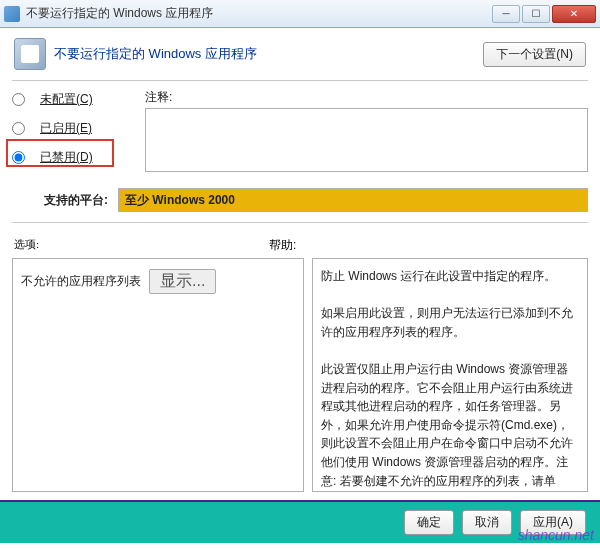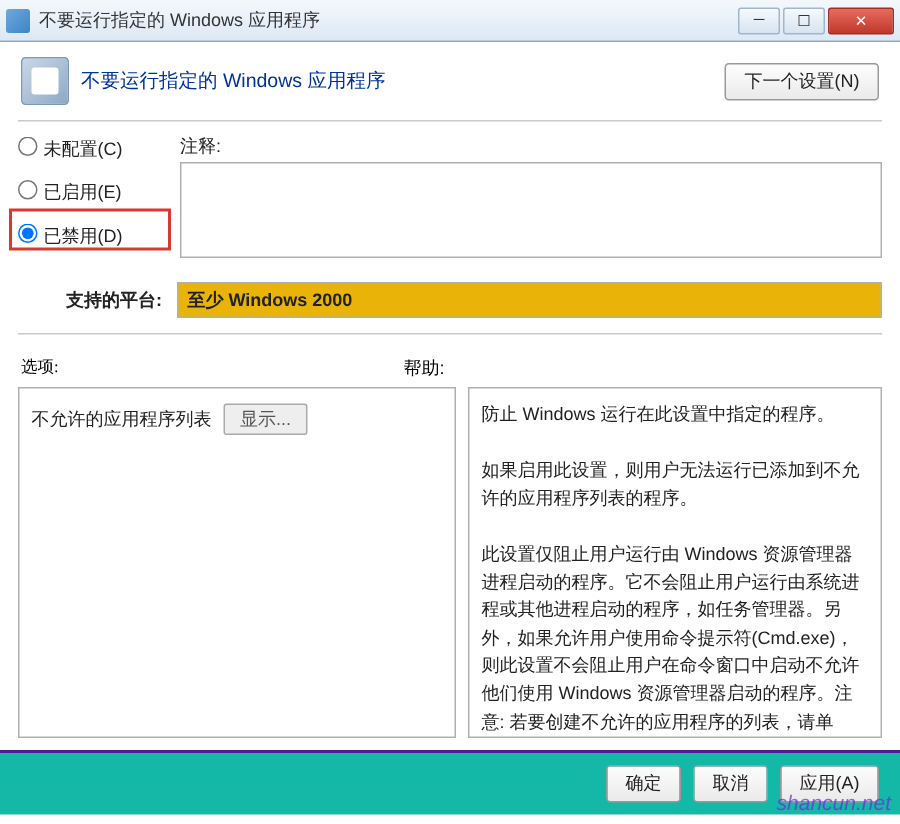--- a/index.html
+++ b/index.html
@@ -12,38 +12,38 @@
 .win-btn.close { background: linear-gradient(to bottom,#e86a5e,#c0392b); border-color: #a03025; color: #fff; width: 44px; }
 .header { padding: 10px 14px 8px; display: flex; align-items: center; gap: 8px; }
 .header-icon { width: 32px; height: 32px; background: linear-gradient(135deg,#c9d8e8,#8fa8c5); border: 1px solid #7d98b8; border-radius: 3px; position: relative; }
 .header-icon::after { content: ""; position: absolute; inset: 6px; background: #fff; border-radius: 2px; }
 .header-title { flex: 1; font-size: 13px; color: #003399; }
 .nav-btns { display: flex; gap: 6px; }
 .btn { background: linear-gradient(to bottom,#fdfdfd,#eaeaea); border: 1px solid #999; border-radius: 3px; padding: 3px 12px; font-size: 12px; cursor: pointer; color: #222; }
 .divider { height: 1px; background: #c9c9c9; margin: 2px 12px 8px; }
 .top-area { display: flex; padding: 0 12px 8px; gap: 8px; }
 .radio-col { width: 100px; padding-top: 2px; position: relative; }
-.radio-item { display: flex; align-items: flex-start; gap: 4px; margin-bottom: 12px; font-size: 12px; color: #222; }
+.radio-item { display: flex; align-items: center; gap: 15px; margin-bottom: 12px; font-size: 12px; color: #222; text-decoration: underline; }
 .radio-item input { margin: 0; }
 .highlight-box { position: absolute; top: 50px; left: -6px; width: 108px; height: 28px; border: 2px solid #d73a2f; pointer-events: none; }
-.comment-col { flex: 1; }
+.comment-col { flex: 1; margin-left: 25px; }
 .comment-label { font-size: 12px; color: #222; margin-bottom: 2px; display: inline-block; }
 .comment-box { width: 100%; height: 64px; border: 1px solid #b0b0b0; background: #fff; resize: none; font-family: inherit; font-size: 12px; padding: 3px; }
 .platform-row { display: flex; align-items: center; padding: 2px 12px 8px; gap: 6px; font-weight: bold; }
 .platform-label { width: 100px; text-align: right; font-size: 12px; color: #222; padding-right: 4px; }
 .platform-box { flex: 1; height: 24px; border: 1px solid #b0b0b0; background: #eab308; padding: 3px 6px; font-size: 12px; color: #222; display: flex; align-items: center; }
 .mid-labels { display: flex; padding: 6px 14px 4px; }
 .mid-labels .opt-label { width: 255px; font-size: 11px; font-family: Liberation Serif, serif; }
 .mid-labels .help-label { font-size: 12px; }
 .panels { display: flex; padding: 0 12px 8px; gap: 8px; height: 242px; }
 .panel { border: 1px solid #b0b0b0; background: #fff; padding: 8px; font-size: 12px; color: #222; overflow: hidden; line-height: 1.55; }
 .panel.left { width: 292px; }
 .panel.right { flex: 1; }
 .show-row { display: flex; align-items: center; gap: 8px; margin-top: 2px; }
-.show-btn { background: #eee; border: 1px solid #aaa; border-radius: 2px; padding: 1px 10px; font-size: 12px; color: #555; cursor: pointer; }
+.show-btn { background: #eee; border: 1px solid #aaa; border-radius: 2px; padding: 1px 10px; font-size: 16px; color: #555; cursor: pointer; }
 .footer { display: flex; justify-content: flex-end; gap: 8px; padding: 8px 14px; border-top: 2px solid #4c1d95; background: #14b8a6; }
 .watermark { position: absolute; right: 6px; bottom: 6px; font-size: 14px; color: #6d28d9; opacity: .7; font-style: italic; pointer-events: none; }
 </style>
 </head>
 <body>
 
 <div class="titlebar">
   <div class="titlebar-icon"></div>
   <div class="titlebar-title">不要运行指定的 Windows 应用程序</div>
   <div class="win-btns">

